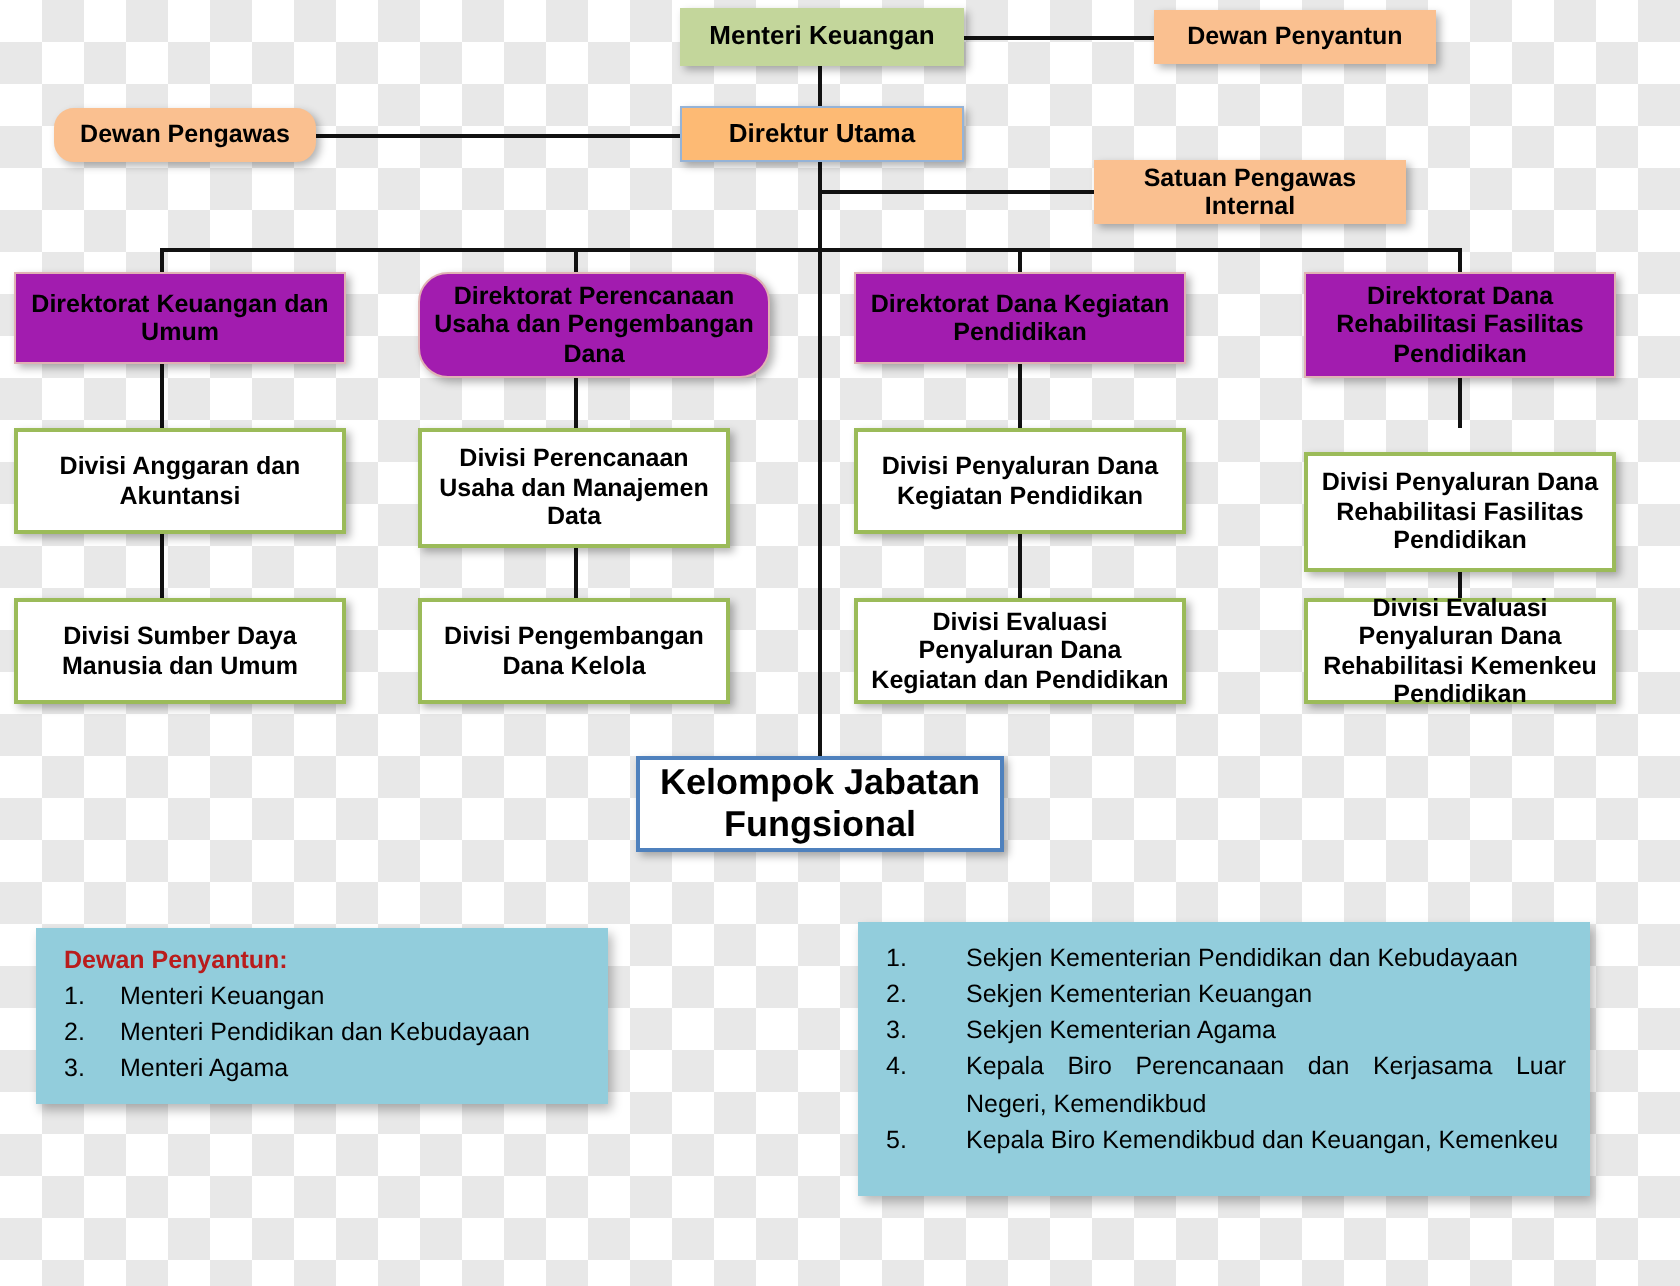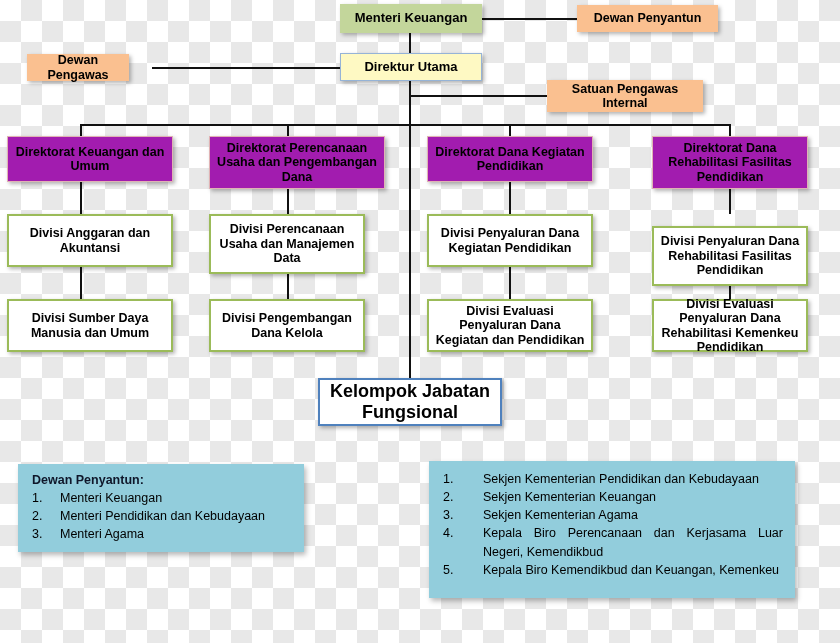--- a/index.html
+++ b/index.html
@@ -27,37 +27,37 @@
     display:flex;align-items:center;justify-content:center;
     text-align:center;
     font-weight:bold;
     color:#000000;
     line-height:1.15;
     box-shadow:2px 2px 4px rgba(0,0,0,0.30);
     padding:2px 4px;
     z-index:3;
   }
   .n-green{background:#c3d69b;border:1px solid #c3d69b;font-size:13px;}
-  .n-blue{background:#fef9c3;border:1px solid #95b3d7;font-size:13px;}
+  .n-blue{background:#fdba74;border:1px solid #95b3d7;font-size:13px;}
   .n-orange{background:#fac090;border:1px solid #fac090;font-size:12.5px;}
   .n-pink{background:#a21caf;border:1px solid #e0b2b4;font-size:12.5px;}
   .n-white-green{background:#ffffff;border:2px solid #9bbb59;font-size:12.5px;}
   .n-white-blue{background:#ffffff;border:2px solid #4f81bd;font-size:18px;}
   .line{position:absolute;background:#111111;z-index:1;}
   .vline{width:2px;}
   .hline{height:2px;}
   .legend{
     position:absolute;
     background:#92cddc;
     box-shadow:2px 3px 5px rgba(0,0,0,0.28);
     box-sizing:border-box;
     padding:9px 12px 10px 14px;
     z-index:3;
   }
-  .legend-title{font-weight:bold;font-size:12.5px;color:#0f172a;margin-bottom:2px;}
+  .legend-title{font-weight:bold;font-size:12.5px;color:#b91c1c;margin-bottom:2px;}
   .legend ol{margin:0;padding:0;list-style:none;}
   .legend li{
     display:flex;font-size:12.5px;color:#000;line-height:1.45;
   }
   .legend li .num{width:28px;flex:0 0 28px;}
   .legend li .txt{flex:1;}
   .legend.justify li .txt{text-align:justify;margin-left:12px;}
 </style>
 </head>
 <body>
@@ -90,29 +90,29 @@
 
   <div class="line vline" style="left:80px;top:267px;height:32px;"></div>
   <div class="line vline" style="left:287px;top:274px;height:25px;"></div>
   <div class="line vline" style="left:509px;top:267px;height:32px;"></div>
   <div class="line vline" style="left:729px;top:274px;height:25px;"></div>
 
   <div class="node n-green" style="left:340px;top:4px;width:142px;height:29px;">Menteri Keuangan</div>
 
   <div class="node n-orange" style="left:577px;top:5px;width:141px;height:27px;">Dewan Penyantun</div>
 
-  <div class="node n-orange" style="left:27px;top:54px;width:102px;height:27px;">Dewan Pengawas</div>
+  <div class="node n-orange" style="left:27px;top:54px;width:131px;height:27px;border-radius:10px;">Dewan Pengawas</div>
 
   <div class="node n-blue" style="left:340px;top:53px;width:142px;height:28px;">Direktur Utama</div>
 
   <div class="node n-orange" style="left:547px;top:80px;width:156px;height:32px;">Satuan Pengawas Internal</div>
 
   <div class="node n-pink" style="left:7px;top:136px;width:166px;height:46px;">Direktorat Keuangan dan Umum</div>
 
-  <div class="node n-pink" style="left:209px;top:136px;width:176px;height:53px;">Direktorat Perencanaan Usaha dan Pengembangan Dana</div>
+  <div class="node n-pink" style="left:209px;top:136px;width:176px;height:53px;border-radius:15px;">Direktorat Perencanaan Usaha dan Pengembangan Dana</div>
 
   <div class="node n-pink" style="left:427px;top:136px;width:166px;height:46px;">Direktorat Dana Kegiatan Pendidikan</div>
 
   <div class="node n-pink" style="left:652px;top:136px;width:156px;height:53px;">Direktorat Dana Rehabilitasi Fasilitas Pendidikan</div>
 
   <div class="node n-white-green" style="left:7px;top:214px;width:166px;height:53px;">Divisi Anggaran dan Akuntansi</div>
 
   <div class="node n-white-green" style="left:209px;top:214px;width:156px;height:60px;">Divisi Perencanaan Usaha dan Manajemen Data</div>
 
   <div class="node n-white-green" style="left:427px;top:214px;width:166px;height:53px;">Divisi Penyaluran Dana Kegiatan Pendidikan</div>

